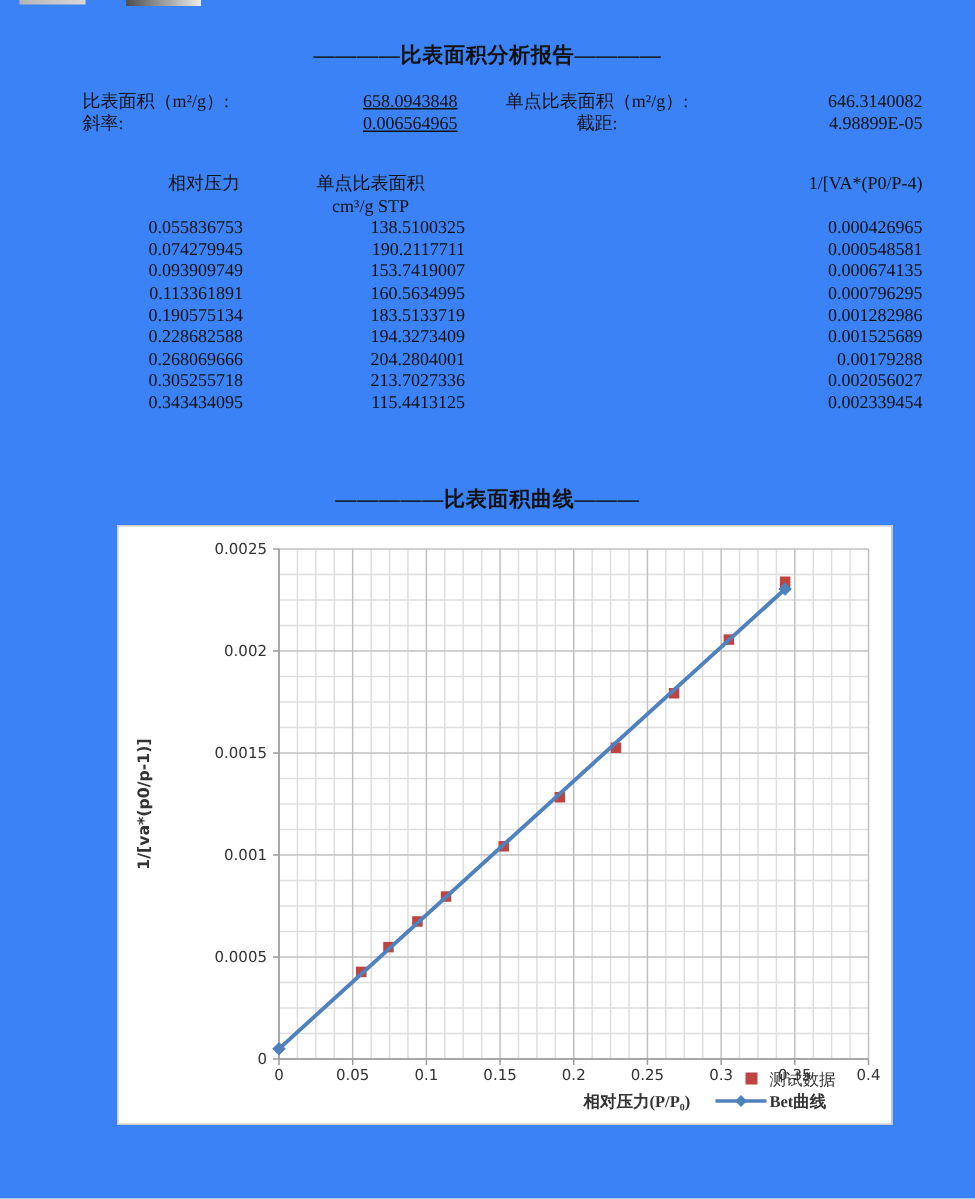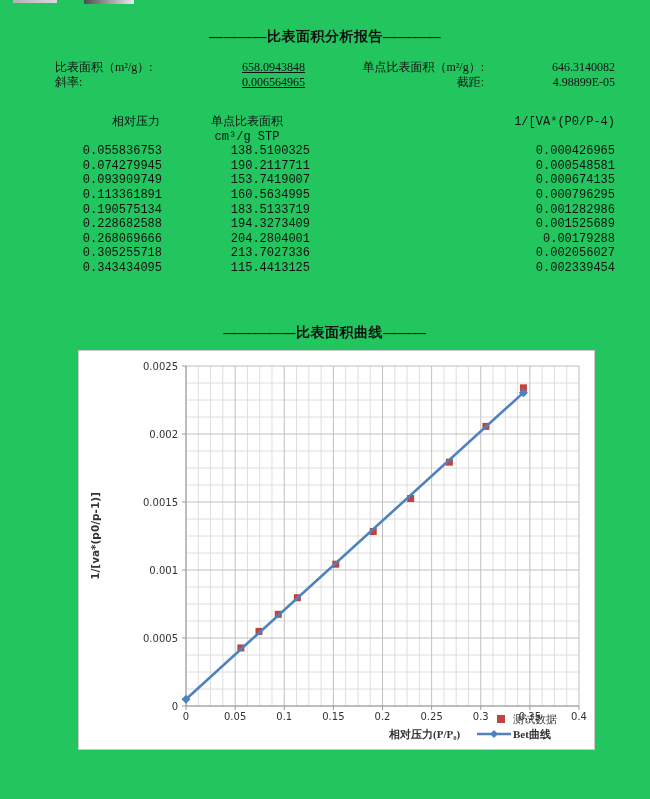--- a/index.html
+++ b/index.html
@@ -1,32 +1,32 @@
 <!DOCTYPE html>
 <html><head>
 <meta charset="utf-8">
 <style>
   html,body{margin:0;padding:0;background:#ffffff;}
-  .page{position:relative;width:650px;height:799px;background:#22c55e;overflow:hidden;
+  .page{position:relative;width:650px;height:799px;background:#3b82f6;overflow:hidden;
         font-family:"Liberation Serif","DejaVu Serif",serif;color:#111;}
   .strip{position:absolute;top:0;height:4px;}
   .strip.light{left:13px;width:44px;height:3px;background:linear-gradient(to right,#b5b5b5,#d8d8d8);}
   .strip.dark{left:84px;width:50px;background:linear-gradient(to right,#4e4e4e,#ececec);}
   .doc-title{position:absolute;left:0;width:650px;text-align:center;
              font-size:14px;font-weight:bold;letter-spacing:.5px;}
   #report-title{top:28px;}
   #chart-title{top:324px;text-align:center;}
   table{border-collapse:collapse;}
   td,th{padding:0;font-weight:normal;font-size:12px;line-height:14.6px;white-space:nowrap;}
   .summary{position:absolute;top:60px;left:55px;width:560px;table-layout:fixed;}
   .summary .sl1{width:150px;text-align:left;}
   .summary .sv1{width:100px;text-align:right;text-decoration:underline;}
-  .summary .sl2{width:172px;text-align:right;padding-left:7px;}
+  .summary .sl2{width:172px;text-align:center;padding-left:7px;}
   .summary .sv2{text-align:right;}
-  .datatable{position:absolute;top:115px;left:55px;width:560px;table-layout:fixed;font-family:Liberation Mono, monospace;}
+  .datatable{position:absolute;top:115px;left:55px;width:560px;table-layout:fixed;}
   .datatable .c0{width:105px;text-align:right;padding-right:10px;}
   .datatable .c1{width:150px;text-align:right;padding-right:12px;}
   .datatable .c2{text-align:right;}
   .datatable th.c0{text-align:right;padding-right:12px;}
   .datatable th.c1{text-align:center;padding-right:0;}
   .datatable th.c2{text-align:right;}
   .chart-box{position:absolute;top:350px;left:78px;width:517px;height:400px;
              border:1px solid #c9c9c9;box-sizing:border-box;background:#fff;}
   .chart-box svg{display:block;width:100%;height:100%;}
 </style>

